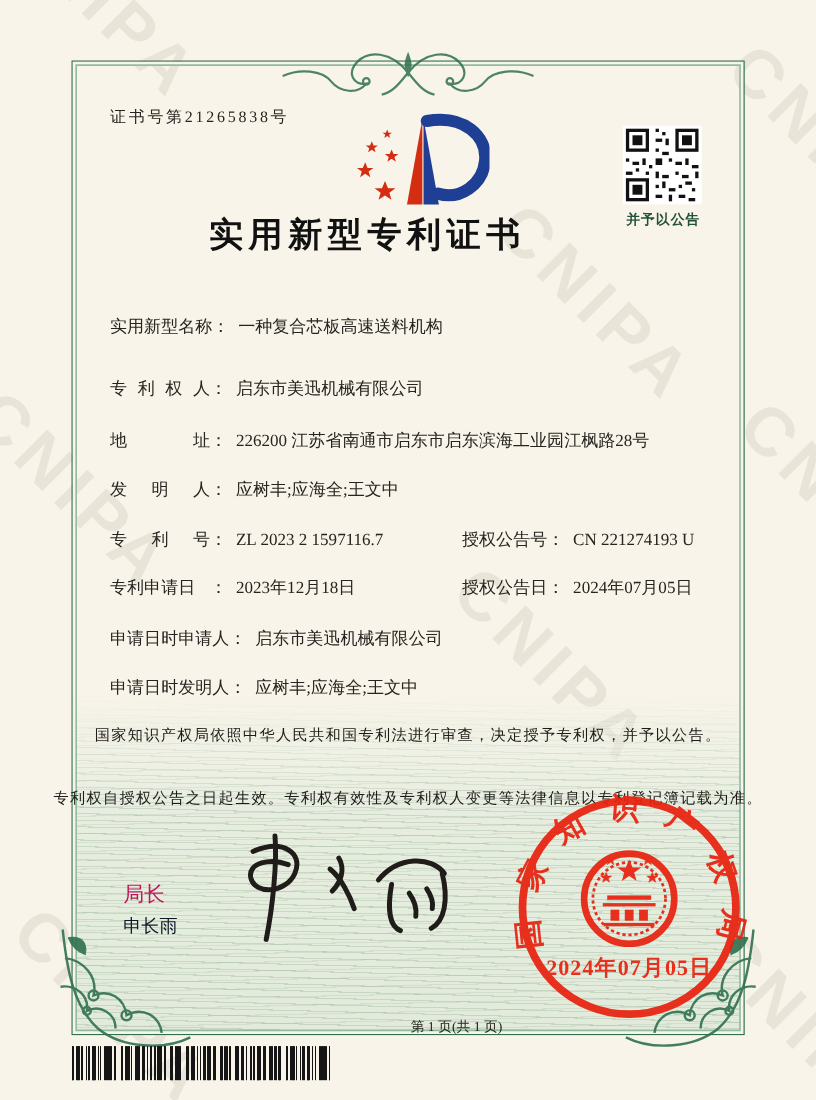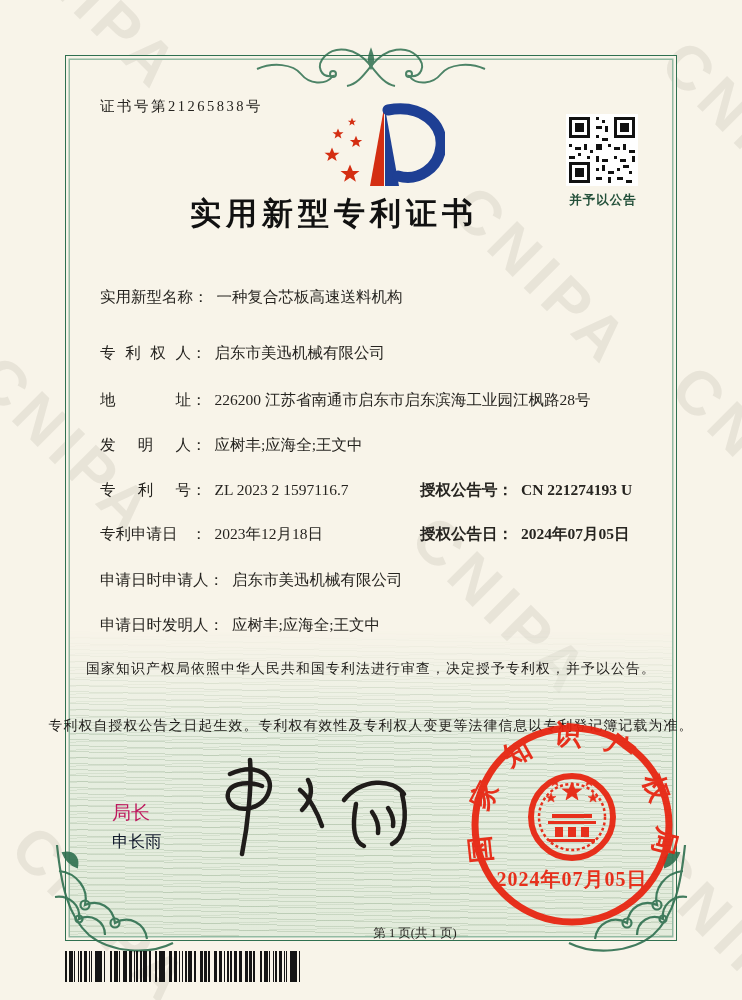--- a/index.html
+++ b/index.html
@@ -41,21 +41,21 @@
     color:#23503a;letter-spacing:1px;z-index:4;
   }
   .title{
     left:0;top:193px;width:668px;text-align:center;z-index:4;
     font-size:31px;font-weight:bold;letter-spacing:5px;color:#111;
   }
   .frow{left:100px;font-size:15.5px;z-index:4;white-space:nowrap;}
   .flabel{display:inline-block;min-width:91px;text-align:justify;text-align-last:justify;}
   .flabel.nsp{text-align-last:left;}
   .fcolon{display:inline-block;margin-right:8px;}
-  .rrow{left:420px;font-size:15.5px;z-index:4;white-space:nowrap;font-weight:bold;}
+  .rrow{left:420px;font-size:15.5px;z-index:4;white-space:nowrap;}
   .notice{
     left:0;width:742px;text-align:center;font-size:13.8px;letter-spacing:1.2px;
     color:#1e1c19;z-index:4;white-space:nowrap;
   }
   .offtitle{left:112px;top:800px;font-size:19px;z-index:4;color:#be185d;
     font-family:"Liberation Sans","DejaVu Sans",sans-serif;}
   .offname{left:112px;top:831px;font-size:16.5px;z-index:4;color:#0f172a;
     font-family:"Liberation Sans","DejaVu Sans",sans-serif;}
   .sig{left:196px;top:752px;z-index:5;}
   .seal{left:465px;top:718px;z-index:5;}

